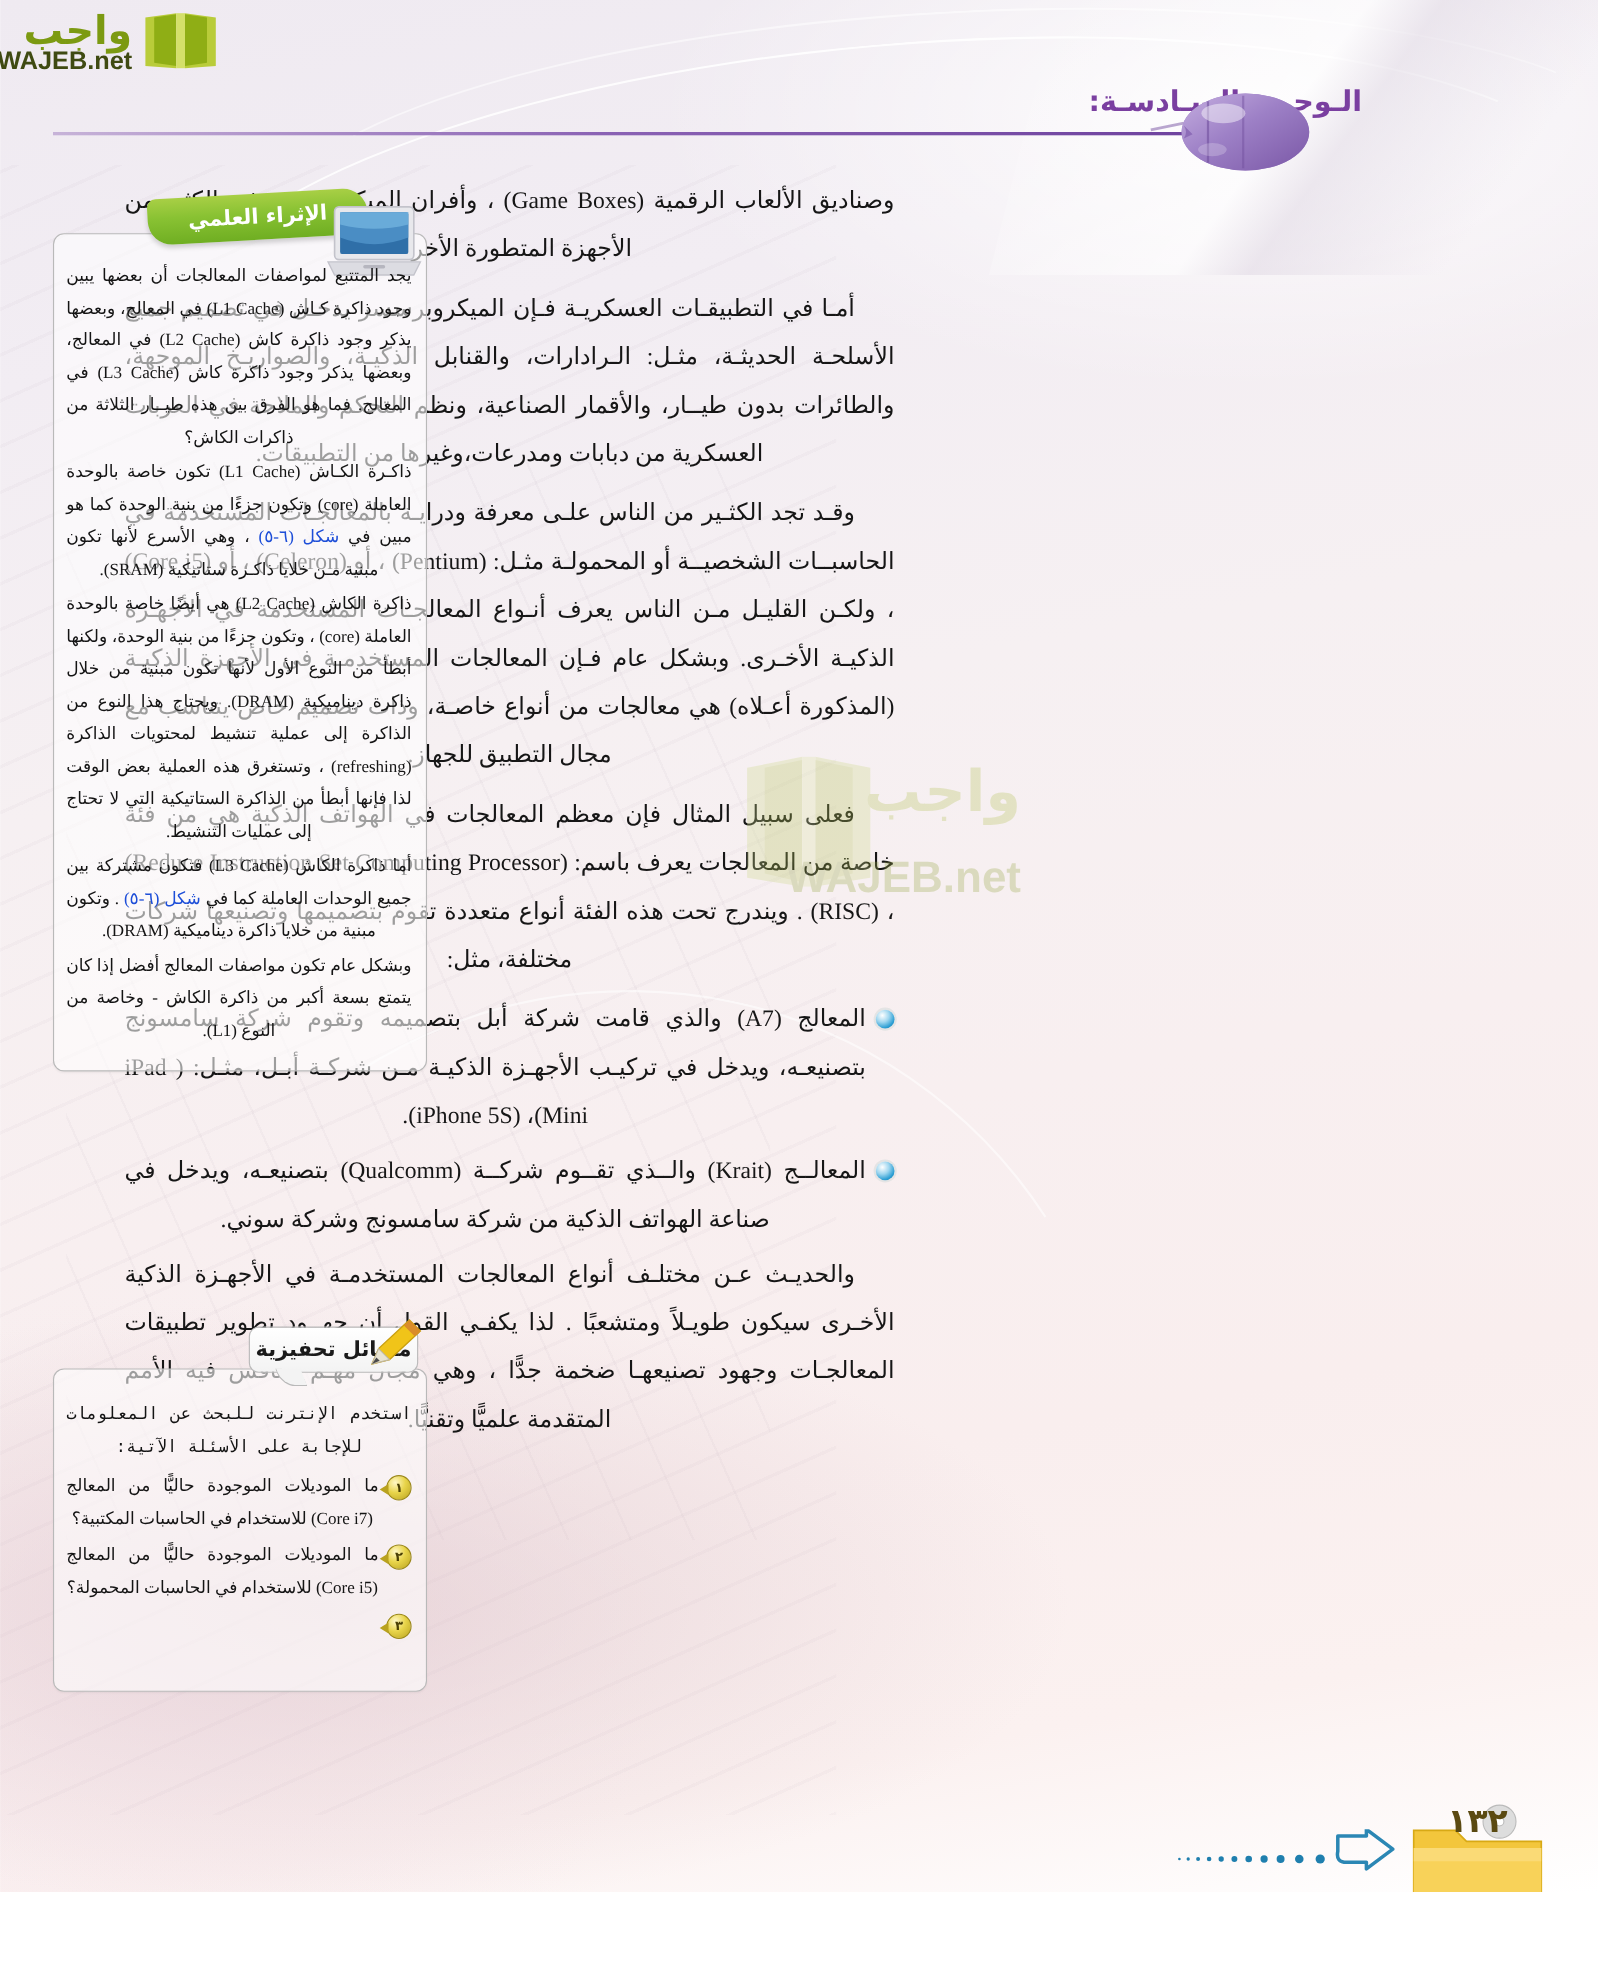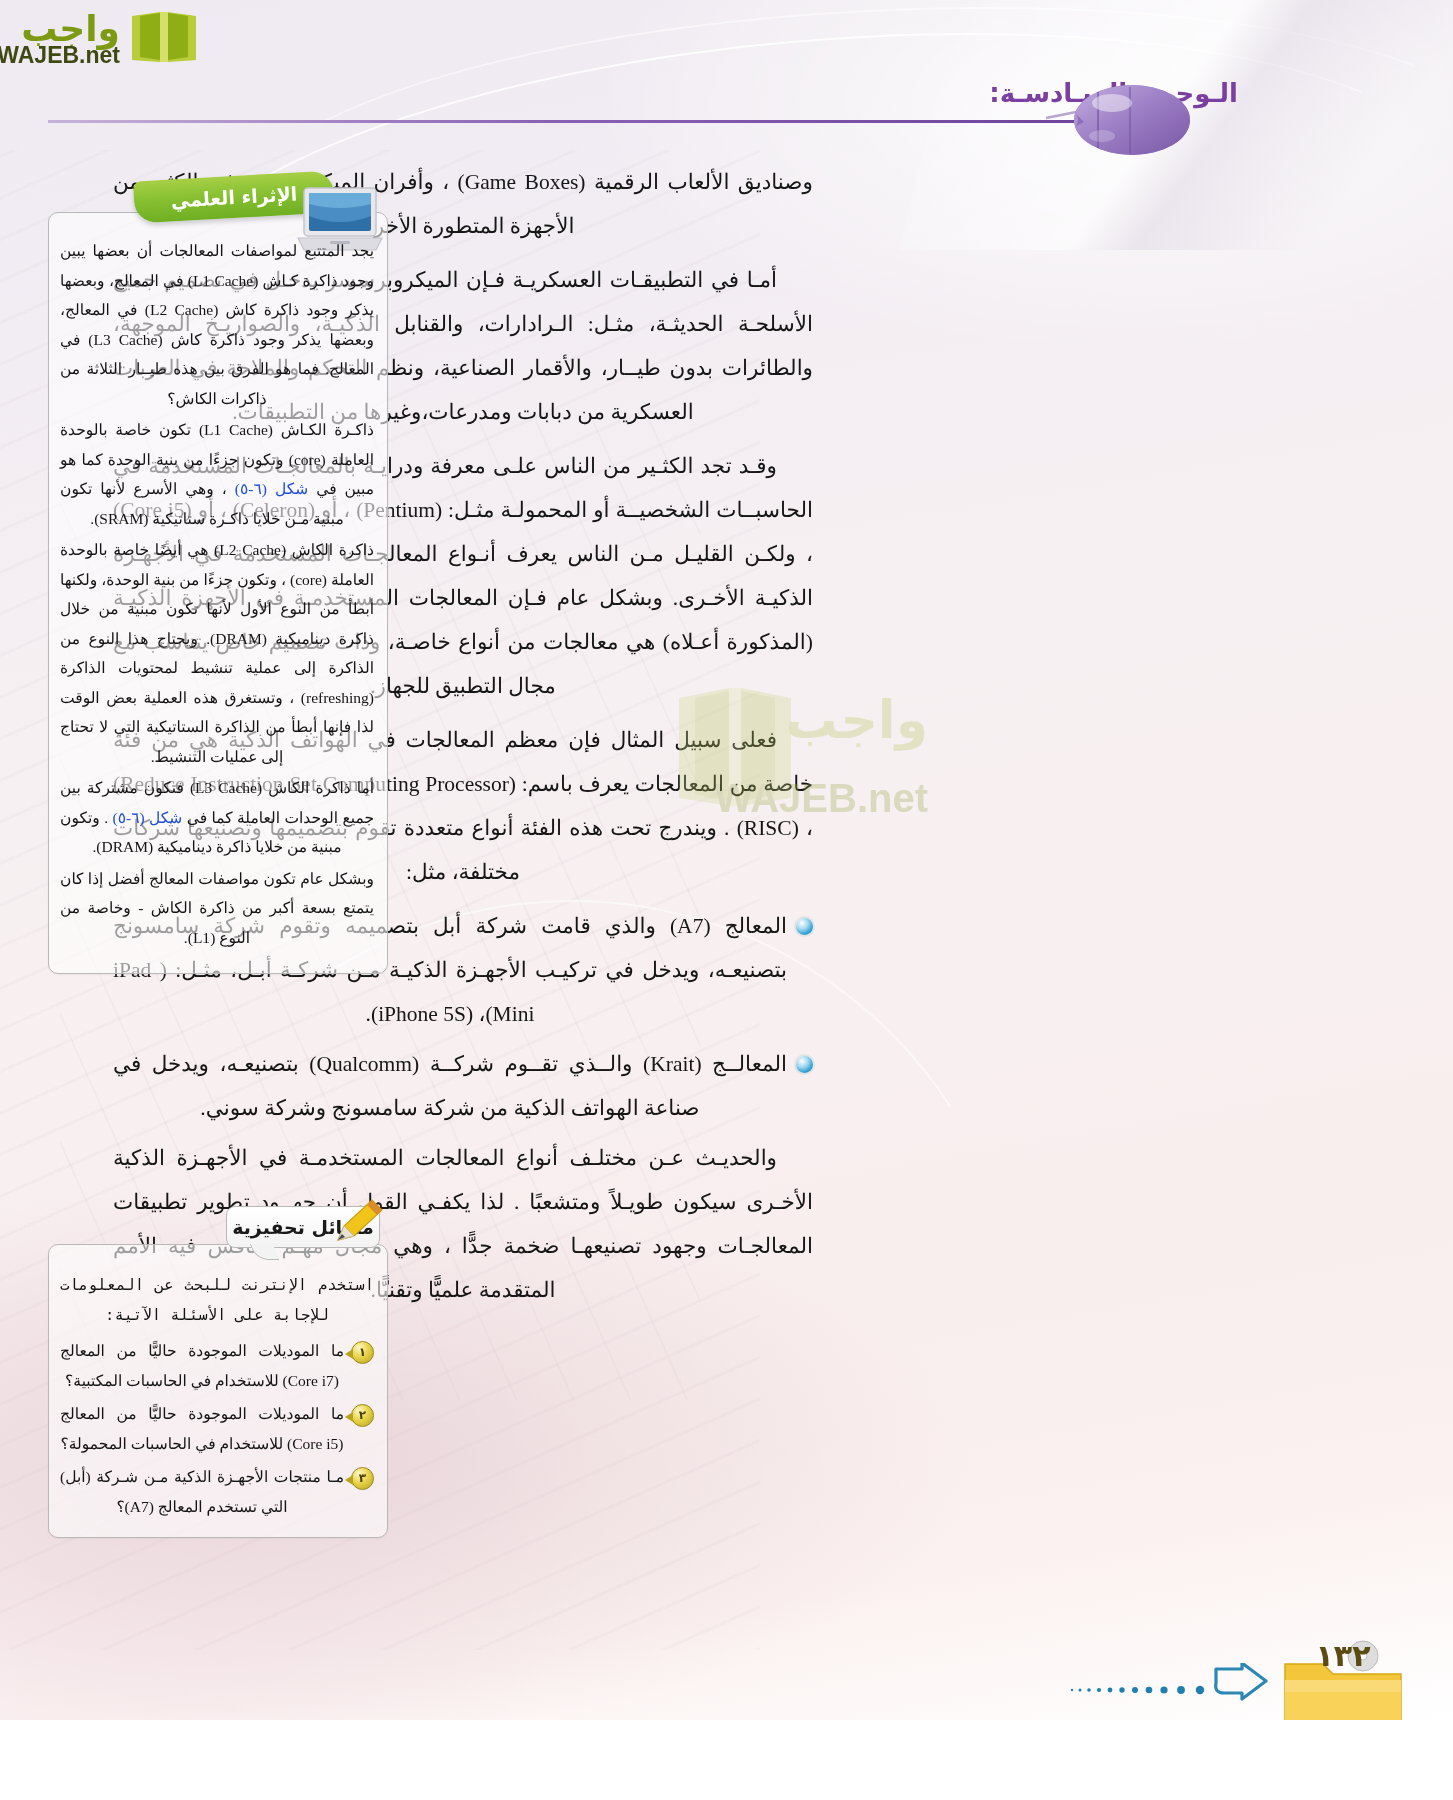--- a/index.html
+++ b/index.html
@@ -290,21 +290,20 @@
   <div class="qitem">
     <span class="qnum">١</span>
     <span>ما الموديلات الموجودة حاليًّا من المعالج (Core i7) للاستخدام في الحاسبات المكتبية؟</span>
   </div>
   <div class="qitem">
     <span class="qnum">٢</span>
     <span>ما الموديلات الموجودة حاليًّا من المعالج (Core i5) للاستخدام في الحاسبات المحمولة؟</span>
   </div>
   <div class="qitem">
     <span class="qnum">٣</span>
-    <span>مـا منتجات الأجهـزة الذكية مـن شـركة (أبل) التي تستخدم المعالج (A7)؟</span>
   </div>
 </div>
 
 <svg class="dots" viewBox="0 0 150 16">
   <circle cx="4" cy="8" r="1.2" fill="#1f7fae"></circle>
     <circle cx="12" cy="8" r="1.5" fill="#1f7fae"></circle>
   <circle cx="21" cy="8" r="1.8" fill="#1f7fae"></circle>
     <circle cx="31" cy="8" r="2.1" fill="#1f7fae"></circle>
   <circle cx="42" cy="8" r="2.4" fill="#1f7fae"></circle>
     <circle cx="54" cy="8" r="2.7" fill="#1f7fae"></circle>

